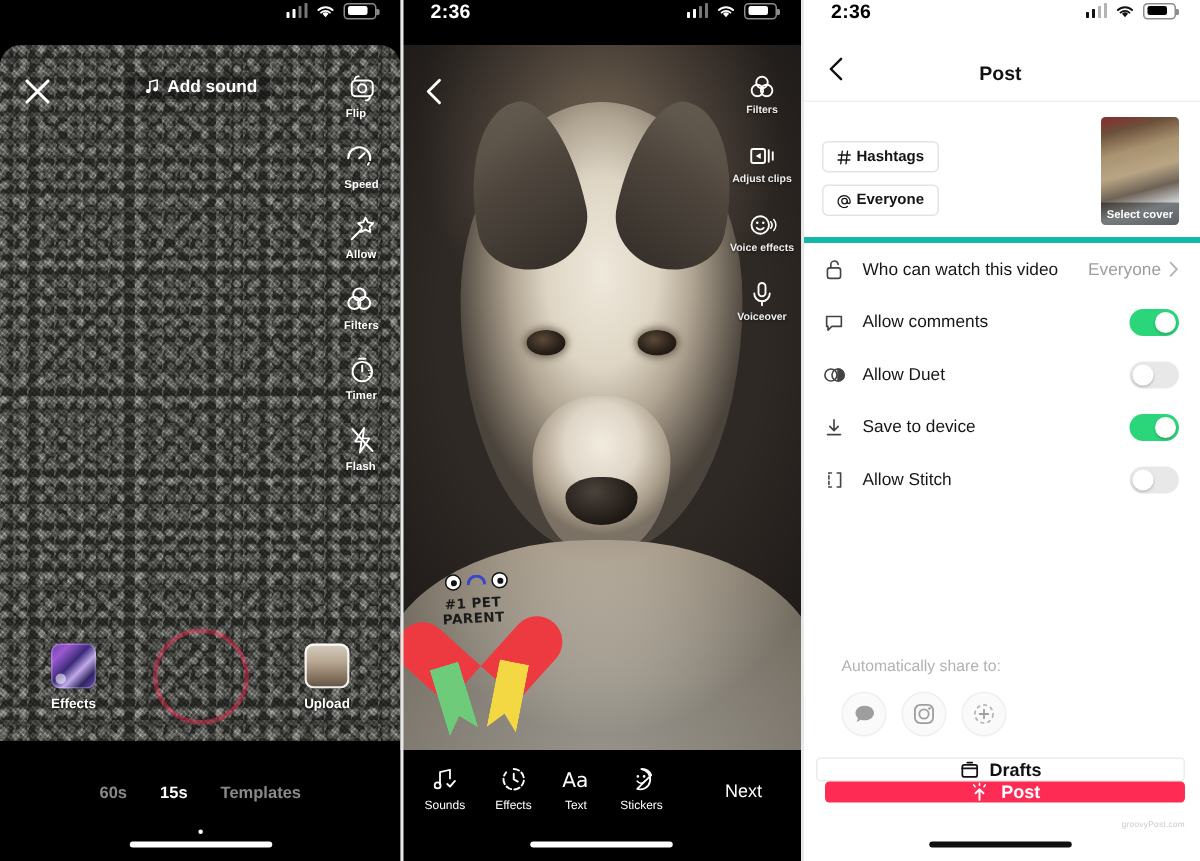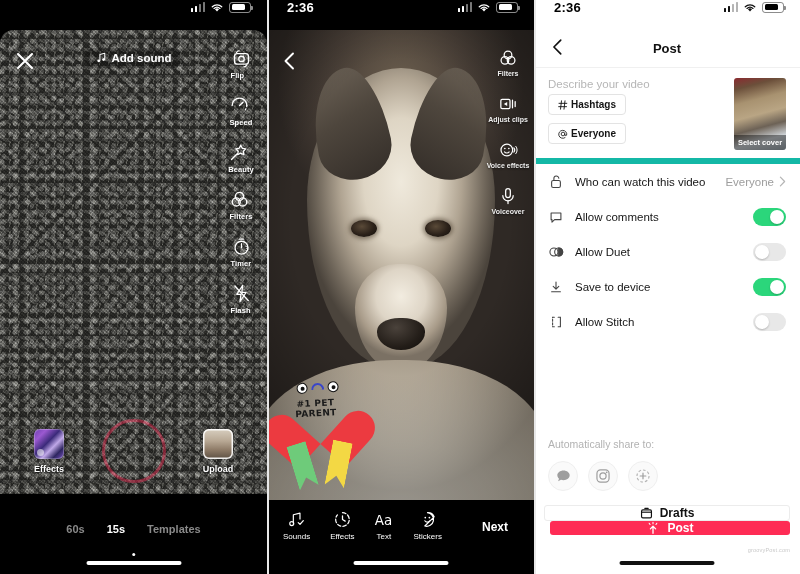--- a/index.html
+++ b/index.html
@@ -194,21 +194,21 @@
              clip-path: polygon(0 0,100% 0,100% 100%,50% 76%,0 100%); }
   .sk-ribR { left:44px; background:#f3d844; transform:rotate(14deg);
              clip-path: polygon(0 0,100% 0,100% 100%,50% 76%,0 100%); }
 
   .edit-bar { position:absolute; left:0; right:0; bottom:0; height:74px; background:#000; z-index:35;
               display:flex; align-items:flex-start; padding:10px 10px 0 10px; }
   .edit-tools { display:flex; gap:20px; flex:1; padding-left:6px; }
   .edit-tool { display:flex; flex-direction:column; align-items:center; gap:3px; }
   .edit-tool .lbl { color:#fff; font-size:8px; }
   .next-btn { margin-top:2px; padding:8px 16px; border-radius:4px;
-              color:#fff; font-size:12px; font-weight:bold; }
+              color:#fff; font-size:12px; font-weight:normal; }
 
   
   
   
   .p3 { background:#fff; }
   .post-head { position:absolute; top:30px; left:0; right:0; height:38px;
                display:flex; align-items:center; padding:0 14px;
                border-bottom:1px solid #f0f0f0; }
   .post-head .ttl { position:absolute; left:0; right:0; text-align:center;
                     font-size:13px; font-weight:bold; color:#111; pointer-events:none; }
@@ -219,33 +219,33 @@
   .chip { display:flex; align-items:center; gap:3px; padding:4px 9px;
           border:1px solid #e3e3e3; border-radius:4px; background:#fff;
           font-size:10px; color:#141414; font-weight:bold; }
   .cover { position:absolute; right:14px; top:10px; width:52px; height:72px; border-radius:3px;
            overflow:hidden;
            background: linear-gradient(165deg,#8a2b30 0%, #6b4f3a 14%, #a89270 32%, #b9a584 50%, #6d6256 66%, #cfd4d8 82%, #9aa6ae 100%); }
   .cover-lbl { position:absolute; left:0; right:0; bottom:0; height:15px;
                background:rgba(0,0,0,.42); color:#fff; font-size:7.5px; font-weight:bold;
                display:flex; align-items:center; justify-content:center; }
 
-  .rows { position:absolute; top:158px; left:0; right:0; border-top:6px solid #14b8a6; }
+  .rows { position:absolute; top:158px; left:0; right:0; border-top:4px solid #14b8a6; }
   .row { display:flex; align-items:center; height:35px; padding:0 14px; gap:11px; }
   .row .ricon { width:16px; display:flex; justify-content:center; flex:0 0 16px; }
   .row .rlbl { flex:1; font-size:11.5px; color:#161616; }
   .row .rval { font-size:11.5px; color:#9d9d9d; display:flex; align-items:center; gap:5px; }
 
   .toggle { width:33px; height:18px; border-radius:9px; position:relative; }
   .toggle i { position:absolute; top:2px; width:14px; height:14px; border-radius:50%;
               background:#fff; box-shadow:0 1px 2px rgba(0,0,0,.22); }
   .toggle.on  i { right:2px; }
   .toggle.off i { left:2px; }
 
-  .share-sec { position:absolute; left:0; right:0; top:438px; padding:0 14px; }
+  .share-sec { position:absolute; left:0; right:0; top:438px; padding:0 27px; }
   .share-lbl { font-size:10.5px; color:#b2b2b2; margin-bottom:11px; }
   .share-icons { display:flex; gap:10px; }
   .share-ic { width:30px; height:30px; border-radius:50%; background:#fafafa;
               border:1px solid #efefef; display:flex; align-items:center; justify-content:center; }
 
   .actions { position:absolute; left:10px; right:10px; top:505px; display:flex; gap:0;flex-direction:column; }
   .drafts-btn { flex:1; height:34px; border:1px solid #ececec; border-radius:3px; background:#fff;
                 display:flex; align-items:center; justify-content:center; gap:7px;
                 font-size:12px; font-weight:bold; color:#111; }
   .post-btn { flex:1.05; height:34px; border-radius:3px; margin-left:6px;
@@ -319,21 +319,21 @@
           <path d="M12 12 L16 8.2" stroke="#fff" stroke-width="1.6" stroke-linecap="round"></path>
         </svg>
         <span class="lbl">Speed</span>
       </div>
 
       <div class="tool">
         <svg width="21" height="21" viewBox="0 0 24 24">
           <path d="M14.5 3.6 L16.4 7.2 L20.3 7.8 L17.5 10.6 L18.2 14.5 L14.5 12.7 L11 14.5 L11.7 10.6 L8.9 7.8 L12.7 7.2 Z" stroke="#fff" stroke-width="1.4" fill="none" stroke-linejoin="round"></path>
           <path d="M10.6 13.4 L4 20" stroke="#fff" stroke-width="1.6" stroke-linecap="round"></path>
         </svg>
-        <span class="lbl">Beauty</span>
+        <span class="lbl">Allow</span>
       </div>
 
       <div class="tool">
         <svg width="21" height="21" viewBox="0 0 24 24">
           <circle cx="12" cy="8.4" r="4.6" stroke="#fff" stroke-width="1.5" fill="none"></circle>
           <circle cx="8.3" cy="14.8" r="4.6" stroke="#fff" stroke-width="1.5" fill="none"></circle>
           <circle cx="15.7" cy="14.8" r="4.6" stroke="#fff" stroke-width="1.5" fill="none"></circle>
         </svg>
         <span class="lbl">Filters</span>
       </div>
@@ -558,21 +558,20 @@
     <div class="post-head">
       <div>
         <svg width="20" height="20" viewBox="0 0 22 22">
           <path d="M14 3.5 L6.5 11 L14 18.5" stroke="#111" stroke-width="1.8" fill="none" stroke-linecap="round" stroke-linejoin="round"></path>
         </svg>
       </div>
       <span class="ttl">Post</span>
     </div>
 
     <div class="desc-box">
-      <div class="desc-ph">Describe your video</div>
 
       <div class="chips">
         <div class="chip">
           <svg width="10" height="10" viewBox="0 0 12 12">
             <path d="M4.2 1 L3 11 M8.4 1 L7.2 11 M1.2 4 H10.6 M0.8 8 H10.2" stroke="#141414" stroke-width="1.1" stroke-linecap="round"></path>
           </svg>
           <span>Hashtags</span>
         </div>
         <div class="chip">
           <svg width="10" height="10" viewBox="0 0 12 12">

